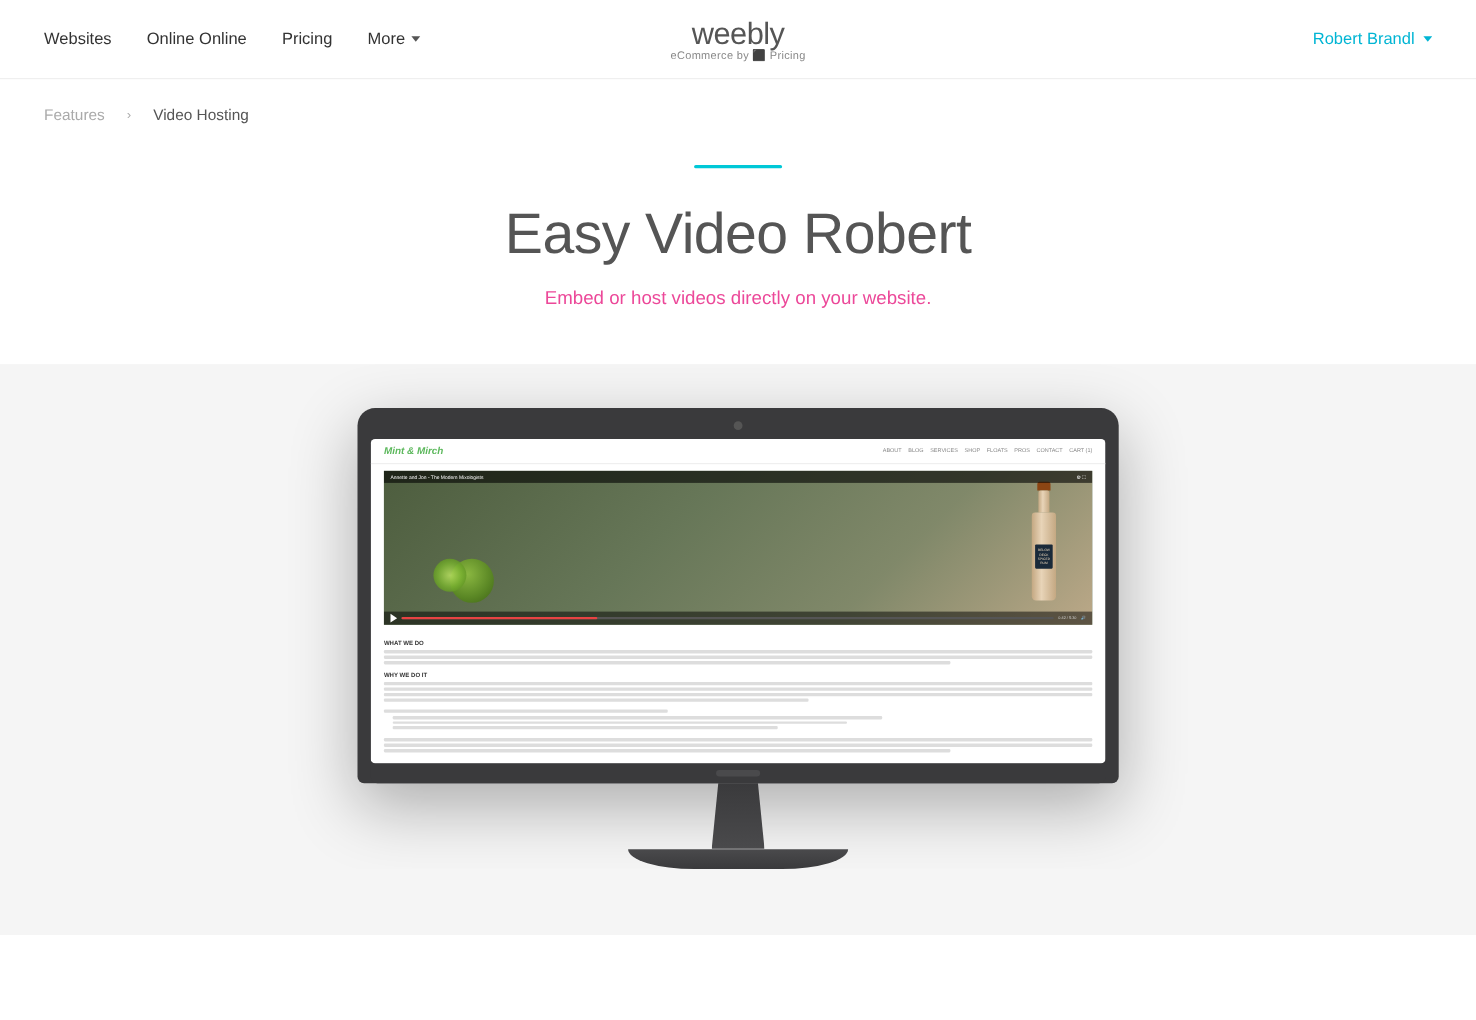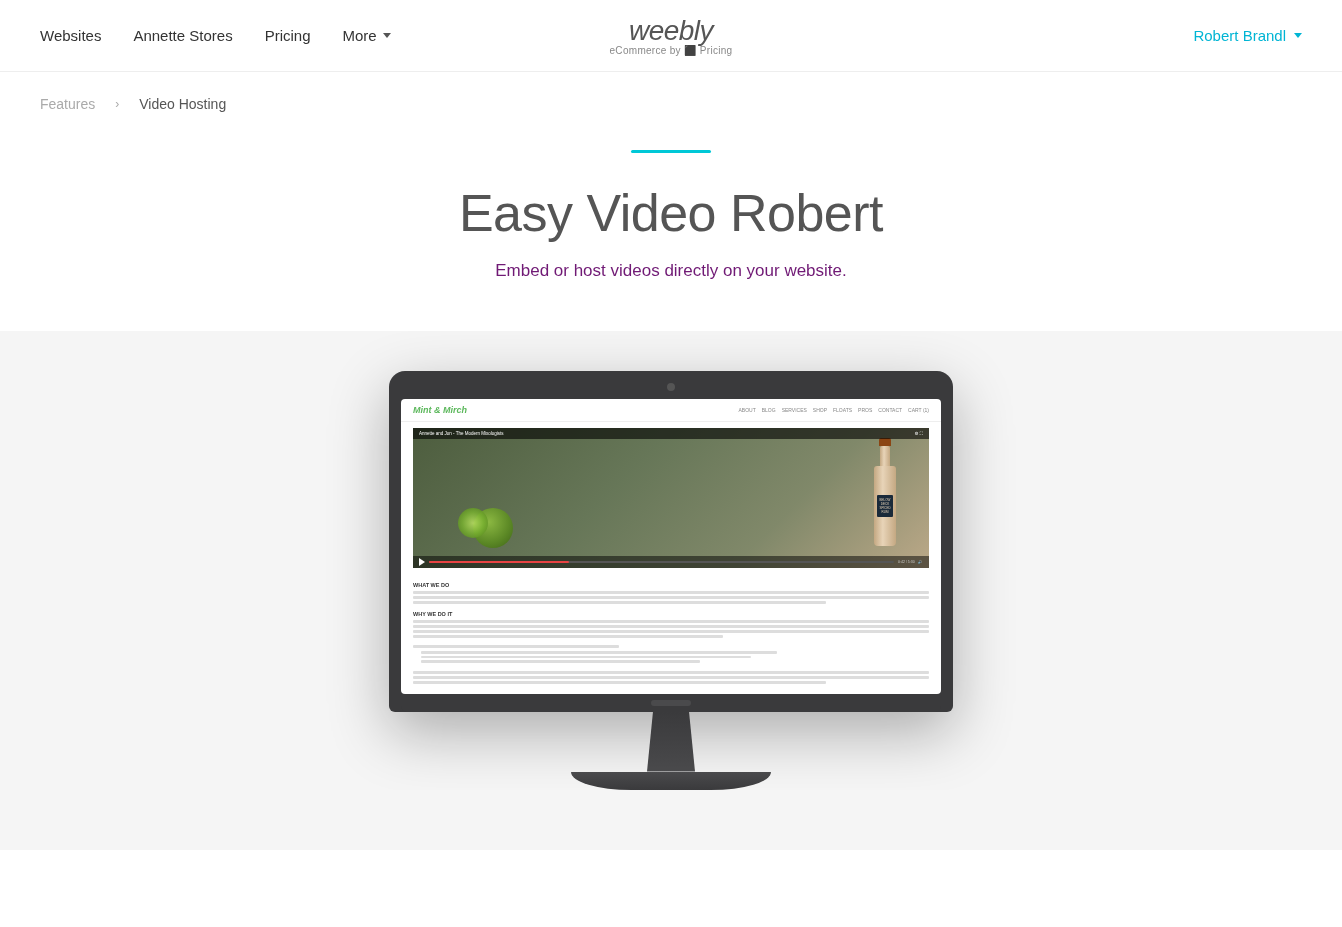--- a/index.html
+++ b/index.html
@@ -37,21 +37,20 @@
       transform: translateX(-50%);
       text-align: center;
     }
     .nav-logo {
       font-size: 28px;
       font-weight: 300;
       color: #555;
       letter-spacing: -0.5px;
     }
     .nav-logo span {
-      font-style: italic;
     }
     .nav-logo-sub {
       font-size: 10px;
       color: #888;
       letter-spacing: 0.3px;
       margin-top: -2px;
     }
     .nav-right {
       display: flex;
       align-items: center;
@@ -121,36 +120,36 @@
     }
     .hero-title {
       font-size: 52px;
       font-weight: 300;
       color: #555;
       margin-bottom: 18px;
       letter-spacing: -0.5px;
     }
     .hero-subtitle {
       font-size: 17px;
-      color: #701a75;
+      color: #ec4899;
       font-weight: 300;
     }
 
     
     .monitor-section {
       background: #f5f5f5;
       display: flex;
       justify-content: center;
       align-items: flex-start;
       padding: 0;
       overflow: hidden;
     }
     .monitor-wrapper {
       position: relative;
-      width: 564px;
+      width: 692px;
       margin-top: 40px;
     }
 
     
     .monitor-outer {
       background: #3a3a3c;
       border-radius: 16px 16px 6px 6px;
       padding: 12px 12px 0 12px;
       box-shadow: 0 20px 60px rgba(0,0,0,0.3);
     }
@@ -375,21 +374,21 @@
       padding-bottom: 40px;
       text-align: center;
     }
   </style>
 </head>
 <body>
 
 <nav class="navbar">
   <div class="nav-left">
     <a href="#">Websites</a>
-    <a href="#">Annette Stores</a>
+    <a href="#">Online Online</a>
     <a href="#">Pricing</a>
     <div class="nav-more">
       <a href="#">More</a>
       <span class="chevron-down"></span>
     </div>
   </div>
 
   <div class="nav-center">
     <div class="nav-logo">
       <span>weebly</span>

